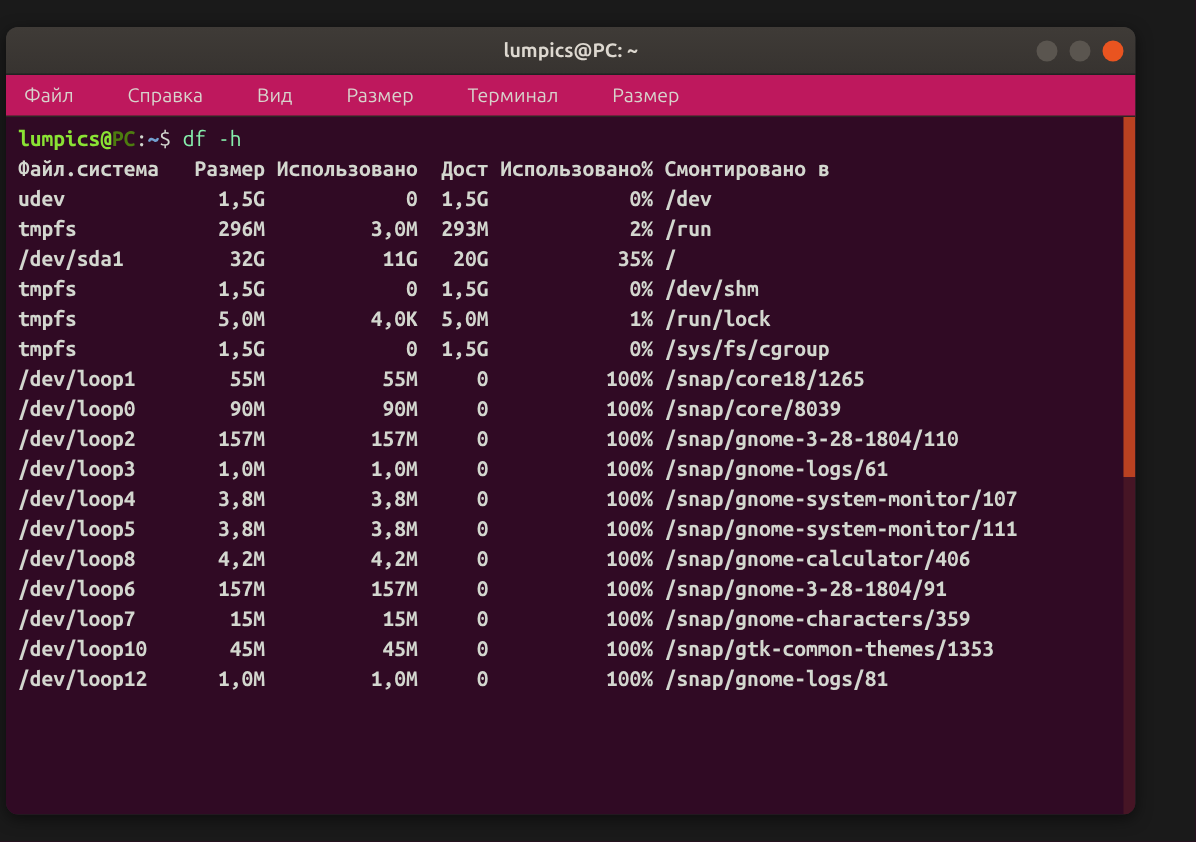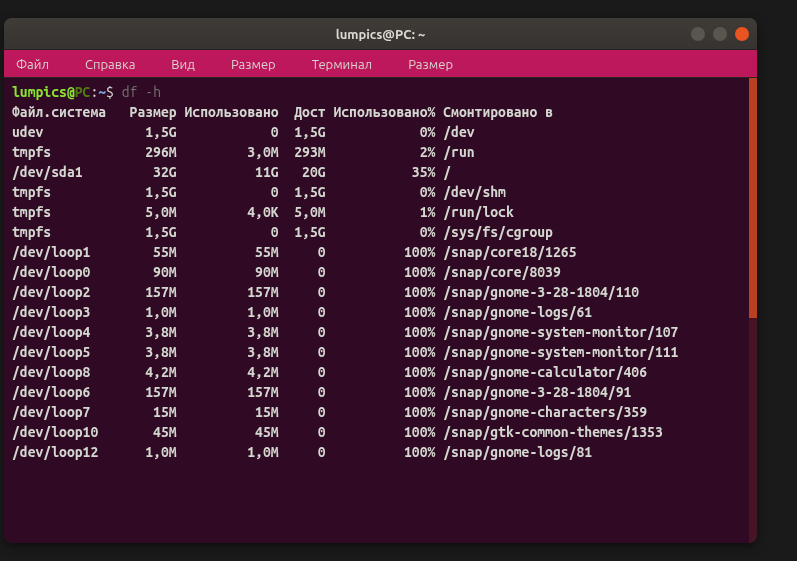--- a/index.html
+++ b/index.html
@@ -93,21 +93,21 @@
       width: 8px;
       height: 240px;
       background: rgba(233,84,32,0.7);
     }
     .prompt-line { white-space: pre; }
     .prompt-user { color: #8ae234; font-weight: bold; text-align: center; }
     .prompt-host { color: #4d7c0f; font-weight: bold; }
     .prompt-colon { color: #d3d7cf; }
     .prompt-path { color: #729fcf; font-weight: bold; }
     .prompt-dollar { color: #d3d7cf; }
-    .cmd { color: #737373; margin-top: 44px; }
+    .cmd { color: #86efac; margin-top: 44px; }
     pre.table { white-space: pre; color: #d3d7cf; font-family: inherit; font-size: 14px; line-height: 20px; font-weight: bold; }
   </style>
 </head>
 <body>
 
 <div class="window">
   <div class="titlebar">
     <span class="title">lumpics@PC: ~</span>
     <div class="win-controls">
       <div class="win-btn win-min"></div>

